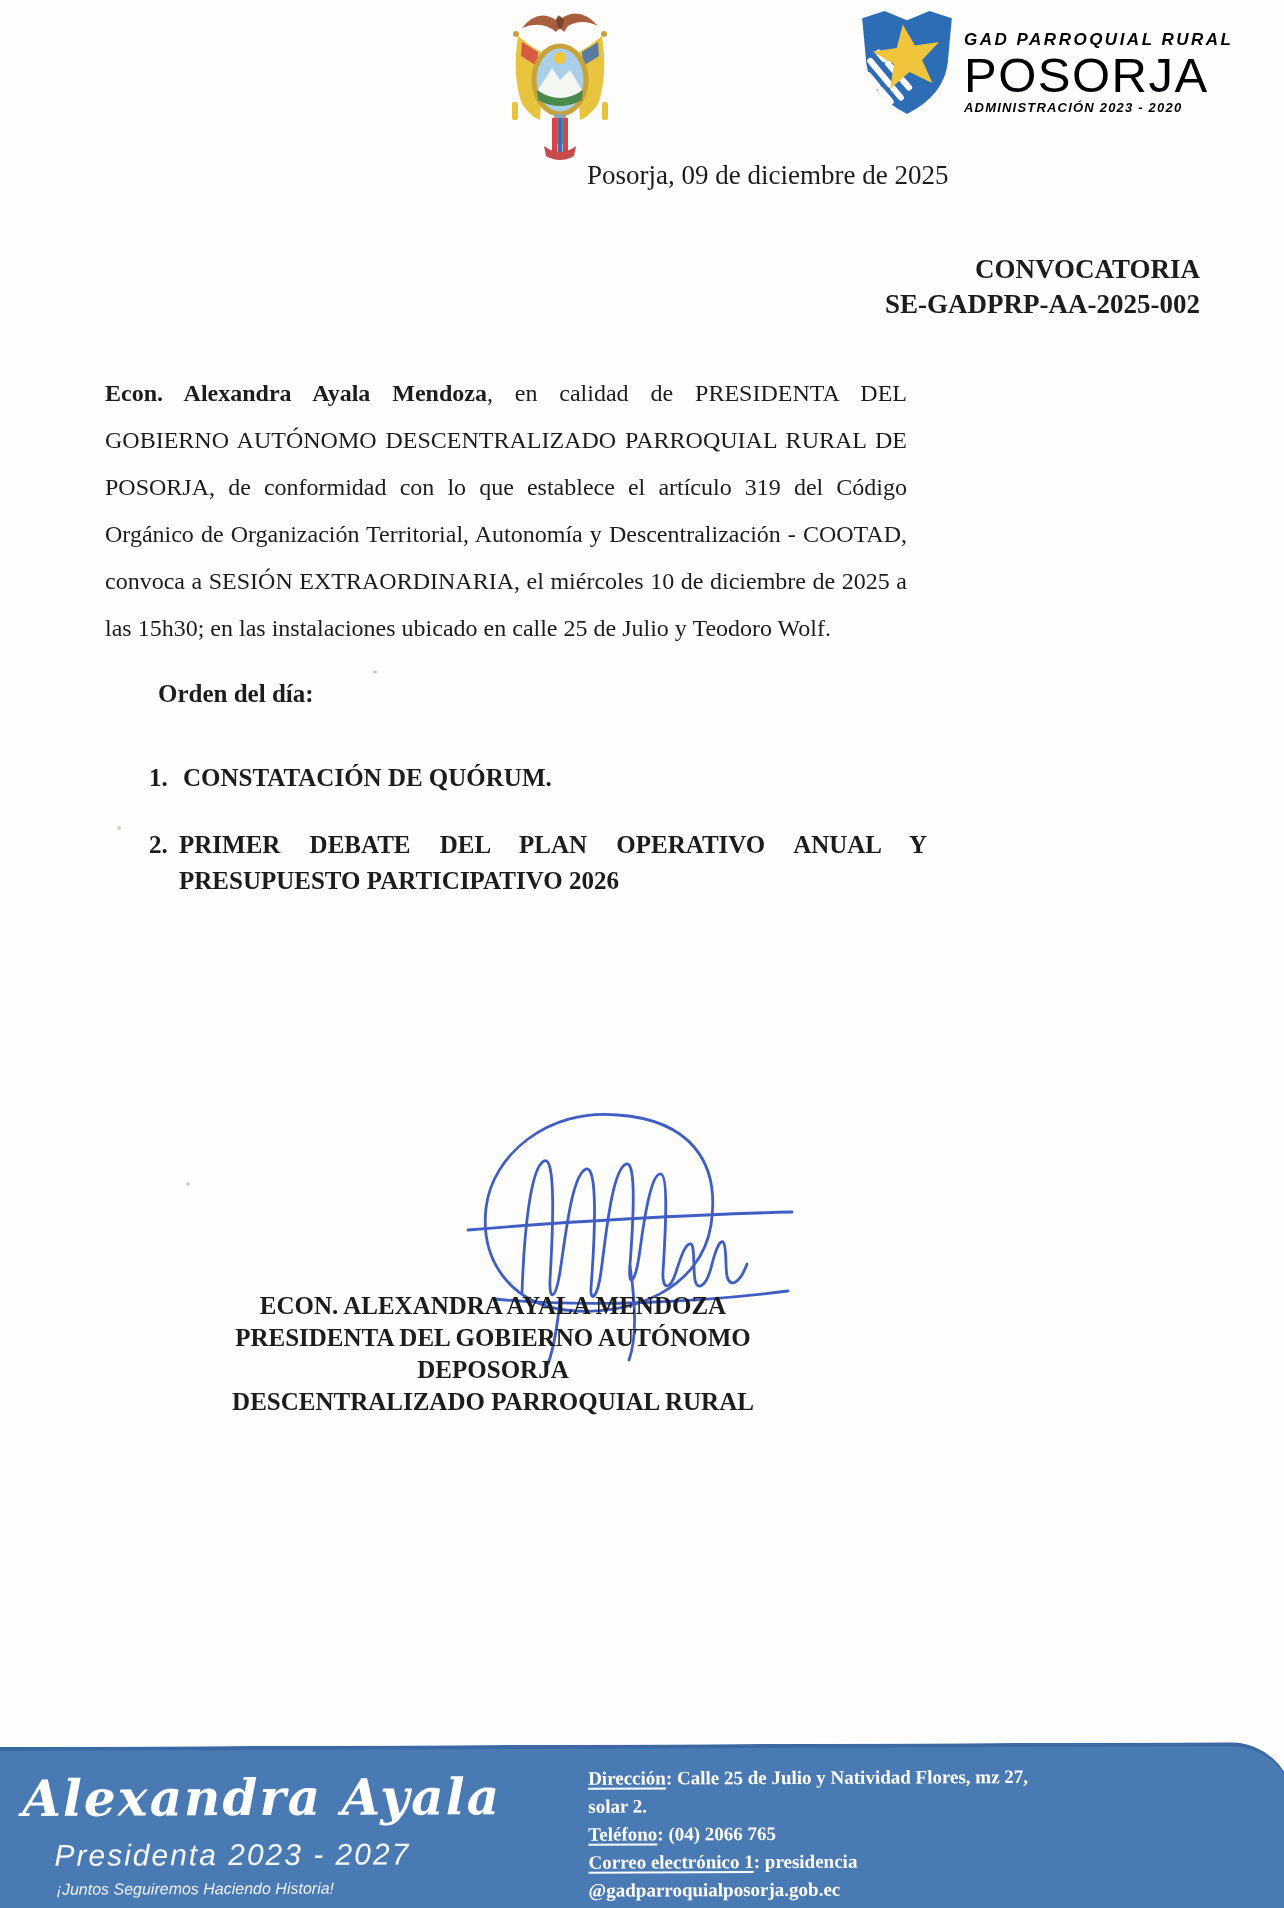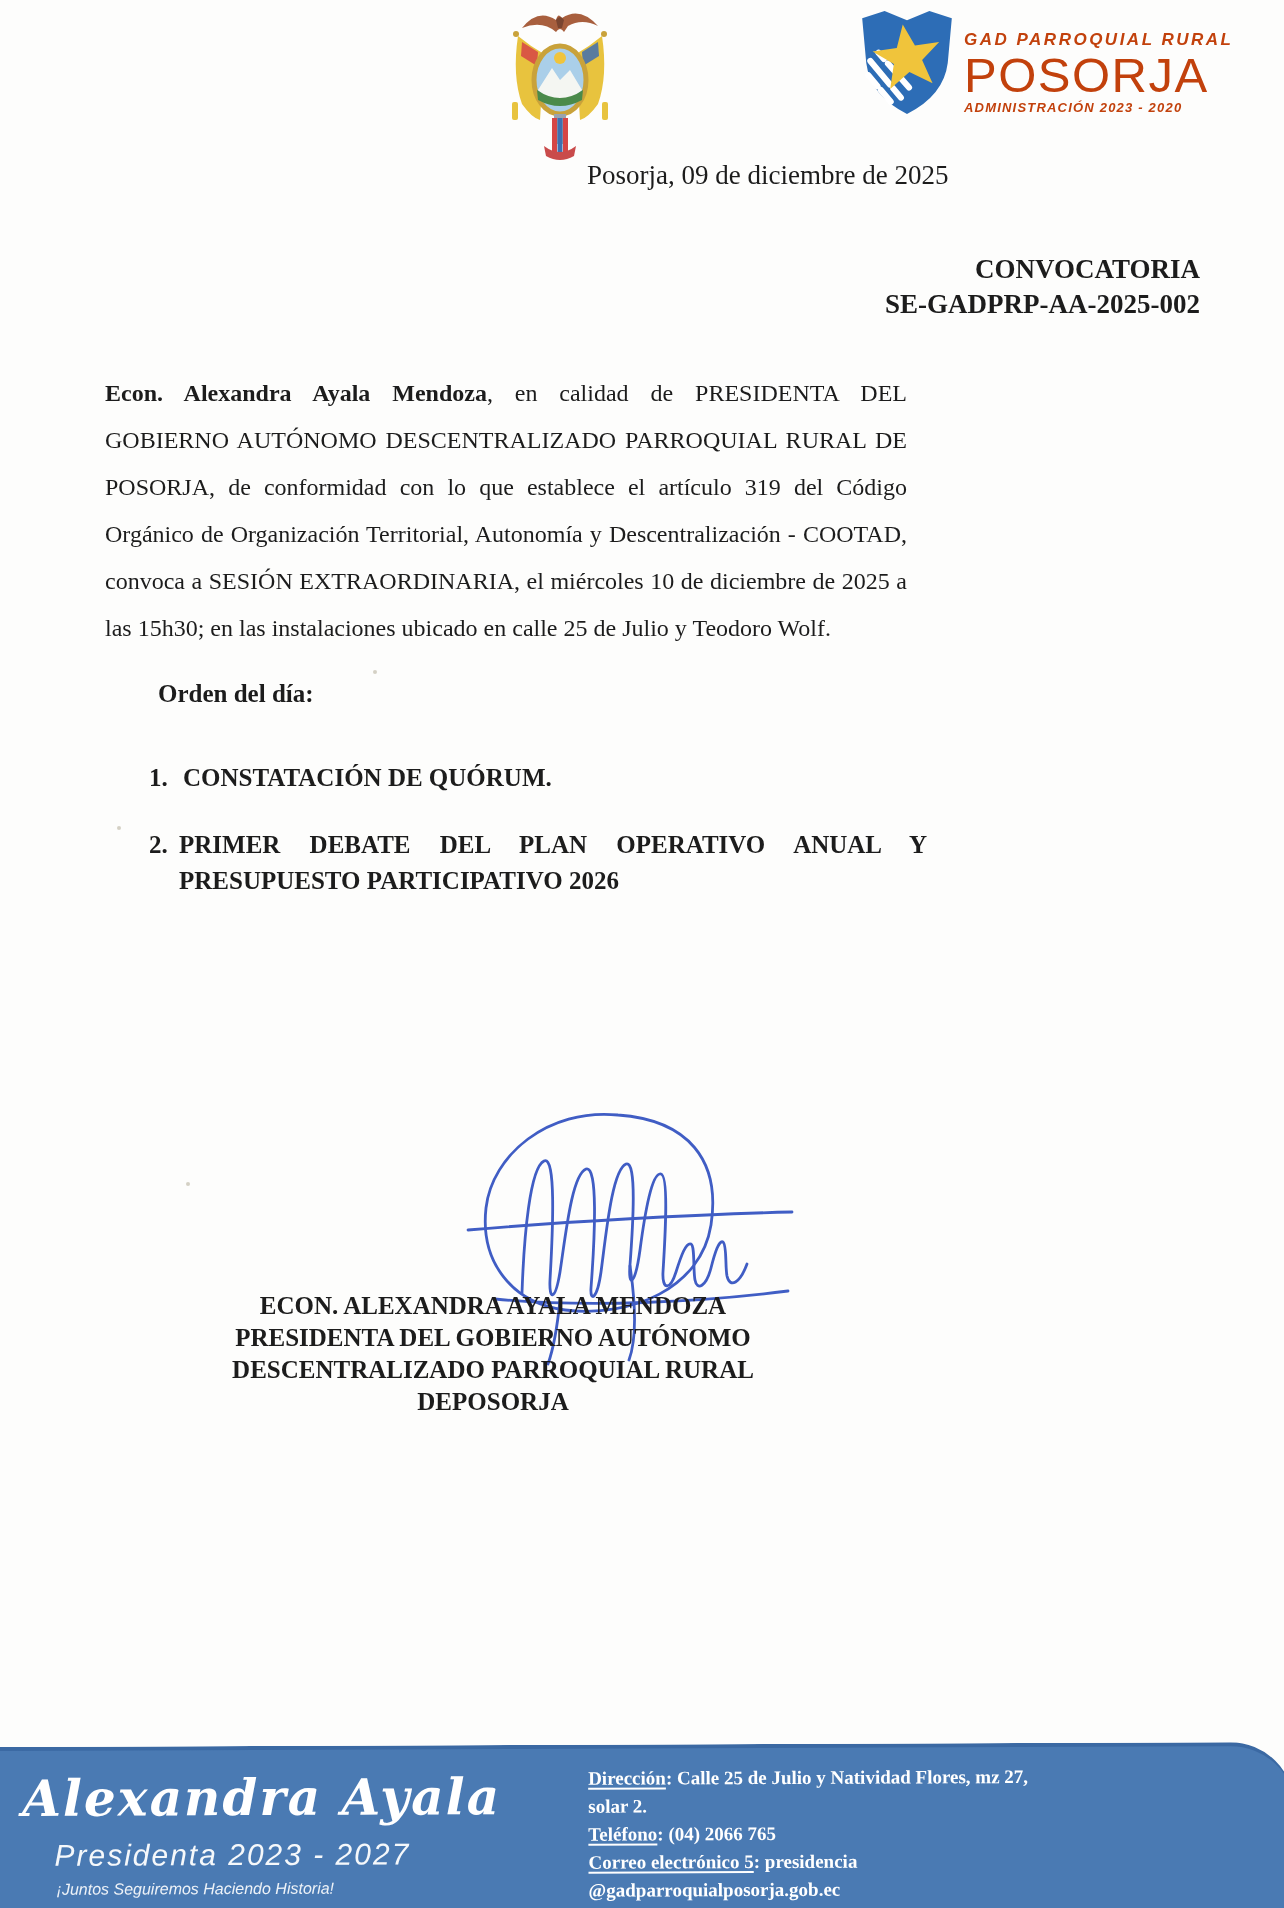--- a/index.html
+++ b/index.html
@@ -9,21 +9,21 @@
     width:1284px;height:1908px;
     background:#fdfdfc;
     overflow:hidden;
     font-family:"Liberation Serif", serif;
     color:#1c1c1c;
   }
   
   .coat{position:absolute;left:508px;top:6px;width:104px;height:156px;}
   .logo{position:absolute;left:856px;top:8px;display:flex;align-items:flex-start;}
   .logo-shield{width:102px;height:110px;flex:0 0 auto;}
-  .logo-text{margin-left:6px;padding-top:22px;font-family:"Liberation Sans",sans-serif;color:#c2410c;}
+  .logo-text{margin-left:6px;padding-top:22px;font-family:"Liberation Sans",sans-serif;color:#000000;}
   .logo-line1{font-size:17px;font-weight:bold;font-style:italic;letter-spacing:2.5px;white-space:nowrap;}
   .logo-name{font-size:49px;font-weight:normal;letter-spacing:1.5px;line-height:50px;white-space:nowrap;}
   .logo-line2{font-size:13px;font-weight:bold;font-style:italic;letter-spacing:1.2px;white-space:nowrap;}
   .date-line{position:absolute;left:587px;top:160px;font-size:27px;white-space:nowrap;}
   
   .title-block{position:absolute;left:0;top:252px;width:1200px;text-align:right;font-weight:bold;font-size:27px;line-height:35px;}
   
   .body-par{position:absolute;left:105px;top:346px;width:802px;font-size:24px;line-height:47px;text-align:justify;}
   .agenda-head{position:absolute;left:158px;top:680px;font-size:25px;font-weight:bold;}
   .agenda-item{position:absolute;font-weight:bold;font-size:25px;line-height:36px;margin-left:21px;}
@@ -129,34 +129,34 @@
       <path d="M468 1230 C560 1222 700 1214 792 1212"></path>
       <path d="M495 1299 C590 1308 700 1302 788 1291"></path>
       <path d="M630 1266 C635 1300 637 1338 629 1360"></path>
       <path d="M560 1300 C557 1330 553 1350 548 1364"></path>
     </g>
   </svg>
 
   <div class="sig-block">
     <div>ECON. ALEXANDRA AYALA MENDOZA</div>
     <div>PRESIDENTA DEL GOBIERNO AUTÓNOMO</div>
+    <div>DEPOSORJA</div>
     <div>DESCENTRALIZADO PARROQUIAL RURAL</div>
-    <div>DEPOSORJA</div>
   </div>
 
   <div class="speck" style="left:373px;top:670px;"></div>
   <div class="speck" style="left:117px;top:826px;"></div>
   <div class="speck" style="left:186px;top:1182px;"></div>
 
   <div class="banner">
     <div class="f-name">Alexandra Ayala</div>
     <div class="f-sub">Presidenta 2023 - 2027</div>
     <div class="f-slogan">¡Juntos Seguiremos Haciendo Historia!</div>
     <div class="contacts">
       <div><span class="contact-label">Dirección</span><span>: Calle 25 de Julio y Natividad Flores, mz 27, solar 2.</span></div>
       <div><span class="contact-label">Teléfono</span><span>: (04) 2066 765</span></div>
-      <div><span class="contact-label">Correo electrónico 5</span><span>: presidencia @gadparroquialposorja.gob.ec</span></div>
+      <div><span class="contact-label">Correo electrónico 1</span><span>: presidencia @gadparroquialposorja.gob.ec</span></div>
       <div><span class="contact-label">Correo electrónico 2</span><span>: secretaria@gadparroquialposorja.gob.ec</span></div>
 
     </div>
   </div>
 
 </div>
 
 </body></html>

